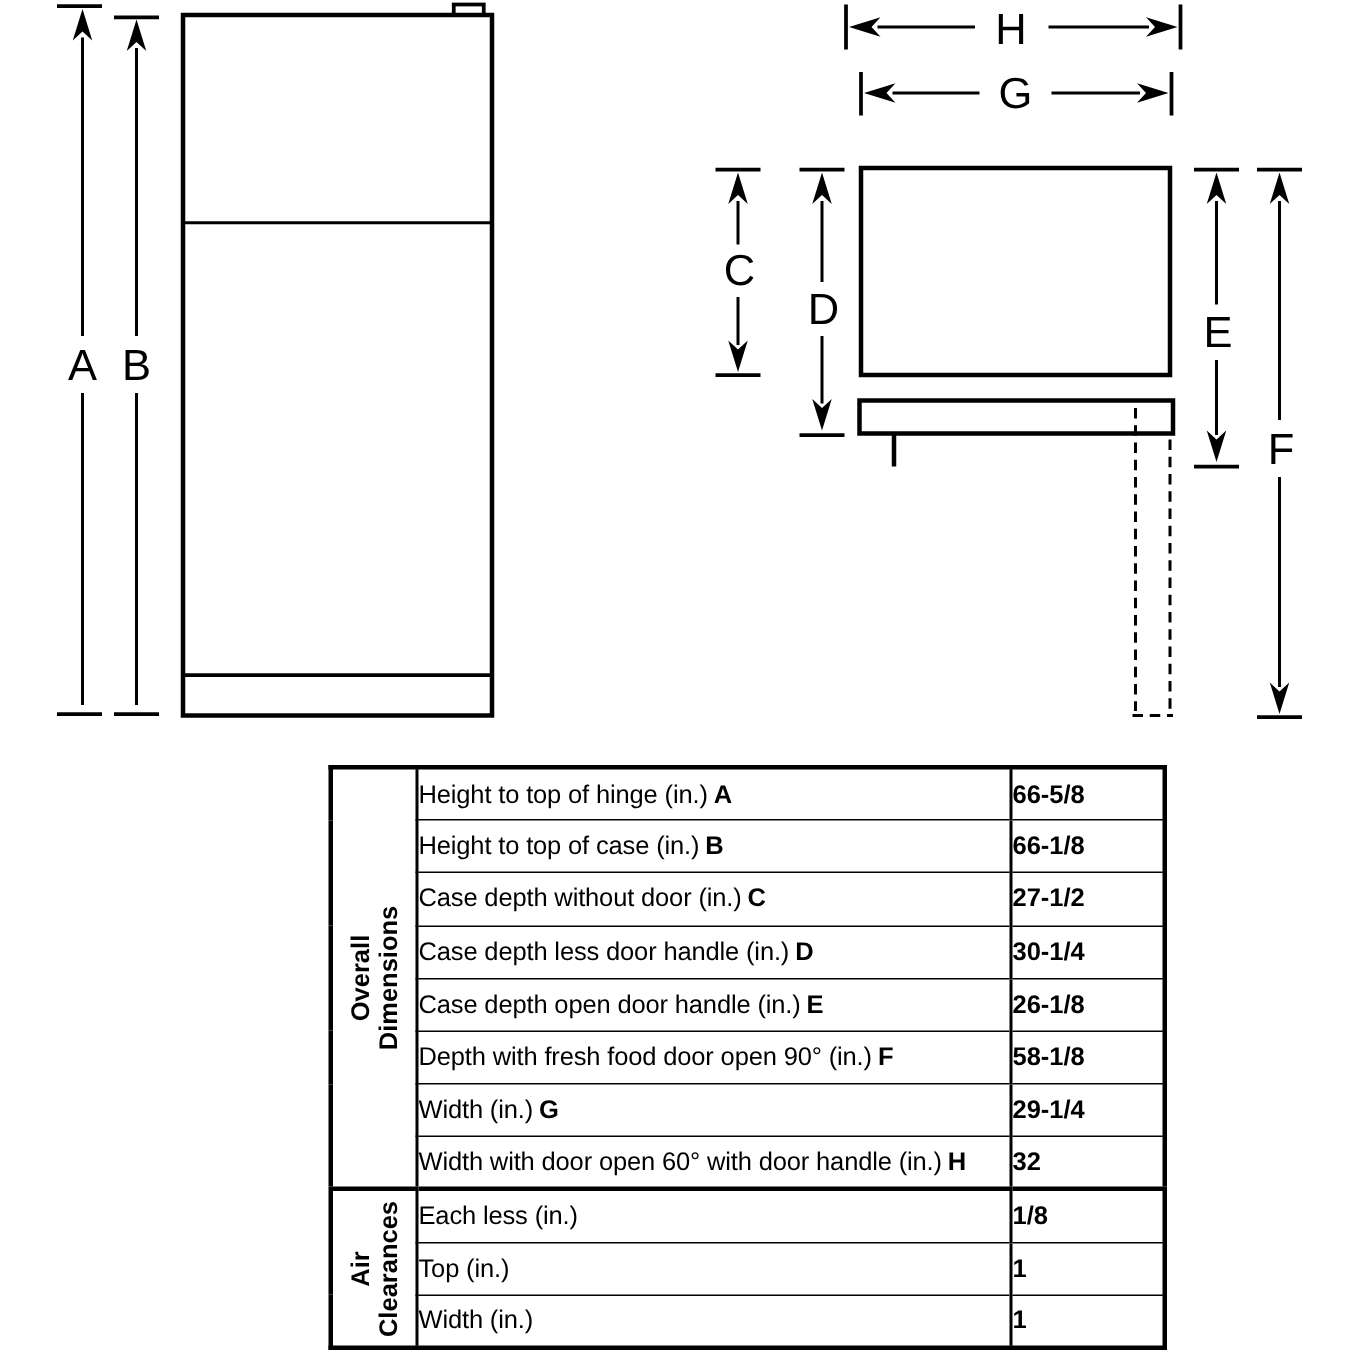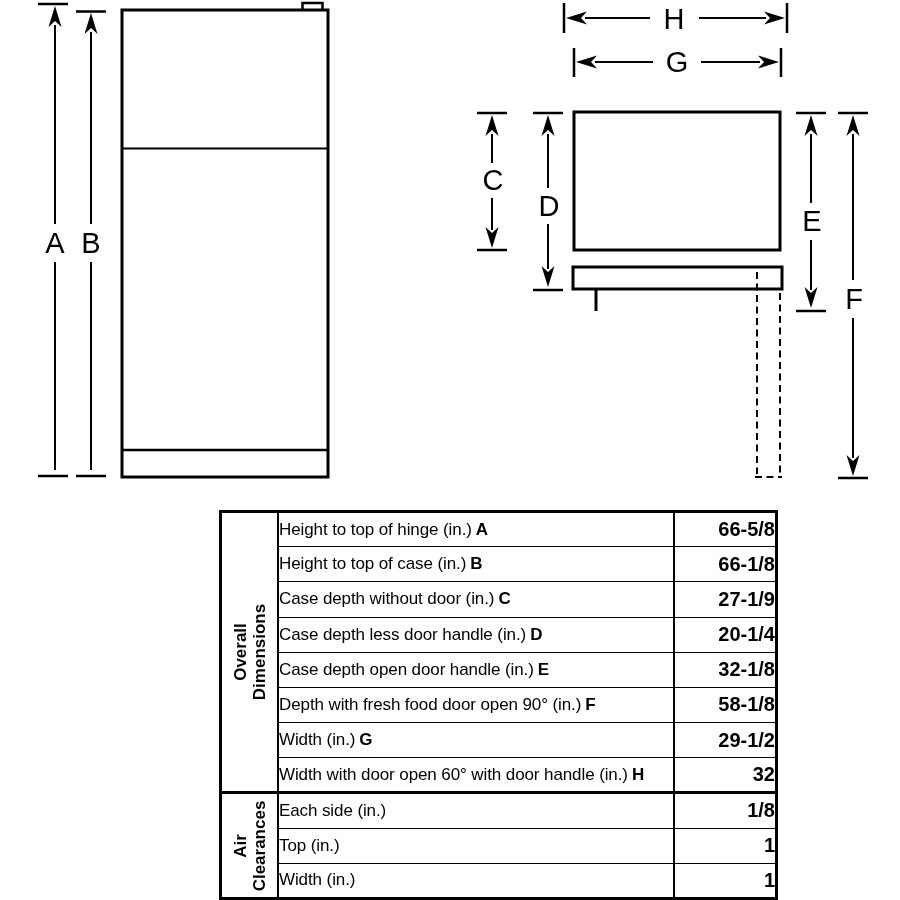--- a/index.html
+++ b/index.html
@@ -29,21 +29,21 @@
     white-space:nowrap;text-align:center;
     font-weight:bold;font-size:17px;line-height:1.12;
   }
   td.desc-cell{
     width:394px;border-top:1.5px solid #000;
     font-size:17px;letter-spacing:-0.1px;padding-left:13px;
   }
   td.desc-cell b{margin-left:4px;}
   td.val-cell{
     width:100px;border-top:1.5px solid #000;border-left:2px solid #000;
-    font-size:20px;font-weight:bold;text-align:right;
+    font-size:17px;font-weight:bold;text-align:left;
   }
   tr.first-row td{border-top:none;}
   tr.group-start td{border-top:3px solid #000;}
 </style>
 </head>
 <body>
 
 <div id="canvas">
 
   <svg id="diagram-svg" width="900" height="505" viewBox="0 0 900 505">
@@ -164,50 +164,50 @@
         </td>
         <td class="desc-cell"><span>Height to top of hinge (in.)</span><b>A</b></td>
         <td class="val-cell"><span>66-5/8</span></td>
       </tr>
       <tr>
         <td class="desc-cell"><span>Height to top of case (in.)</span><b>B</b></td>
         <td class="val-cell"><span>66-1/8</span></td>
       </tr>
       <tr>
         <td class="desc-cell"><span>Case depth without door (in.)</span><b>C</b></td>
-        <td class="val-cell"><span>27-1/9</span></td>
+        <td class="val-cell"><span>27-1/2</span></td>
       </tr>
       <tr>
         <td class="desc-cell"><span>Case depth less door handle (in.)</span><b>D</b></td>
-        <td class="val-cell"><span>20-1/4</span></td>
+        <td class="val-cell"><span>30-1/4</span></td>
       </tr>
       <tr>
         <td class="desc-cell"><span>Case depth open door handle (in.)</span><b>E</b></td>
-        <td class="val-cell"><span>32-1/8</span></td>
+        <td class="val-cell"><span>26-1/8</span></td>
       </tr>
       <tr>
         <td class="desc-cell"><span>Depth with fresh food door open 90° (in.)</span><b>F</b></td>
         <td class="val-cell"><span>58-1/8</span></td>
       </tr>
       <tr>
         <td class="desc-cell"><span>Width (in.)</span><b>G</b></td>
-        <td class="val-cell"><span>29-1/2</span></td>
+        <td class="val-cell"><span>29-1/4</span></td>
       </tr>
       <tr>
         <td class="desc-cell"><span>Width with door open 60° with door handle (in.)</span><b>H</b></td>
         <td class="val-cell"><span>32</span></td>
       </tr>
       <tr class="group-start">
         <td class="group-cell" rowspan="3">
           <div class="rot">
             <div>Air</div>
             <div>Clearances</div>
           </div>
         </td>
-        <td class="desc-cell"><span>Each side (in.)</span><b></b></td>
+        <td class="desc-cell"><span>Each less (in.)</span><b></b></td>
         <td class="val-cell"><span>1/8</span></td>
       </tr>
       <tr>
         <td class="desc-cell"><span>Top (in.)</span><b></b></td>
         <td class="val-cell"><span>1</span></td>
       </tr>
       <tr>
         <td class="desc-cell"><span>Width (in.)</span><b></b></td>
         <td class="val-cell"><span>1</span></td>
       </tr>

